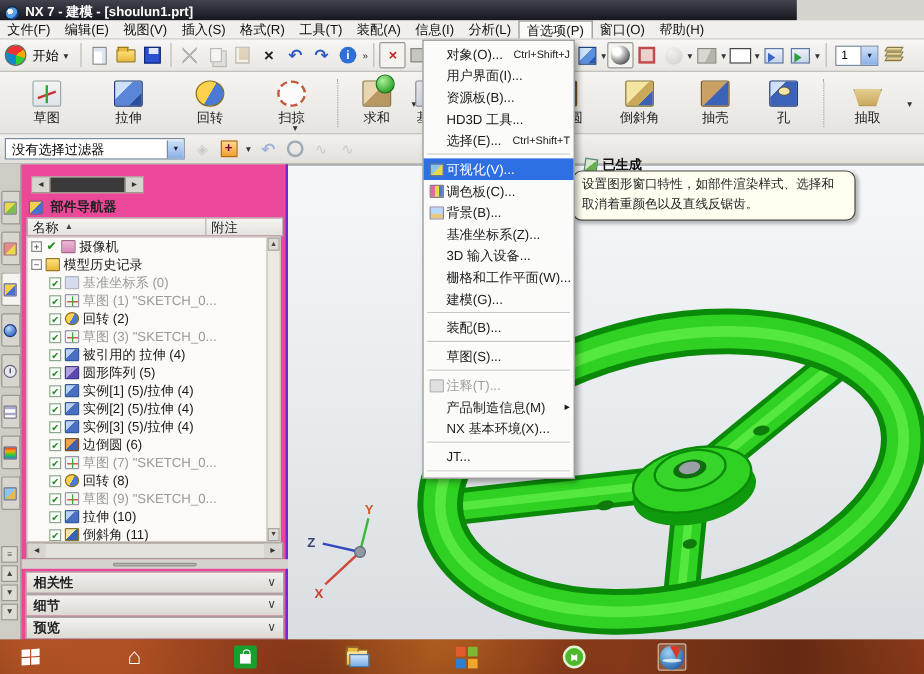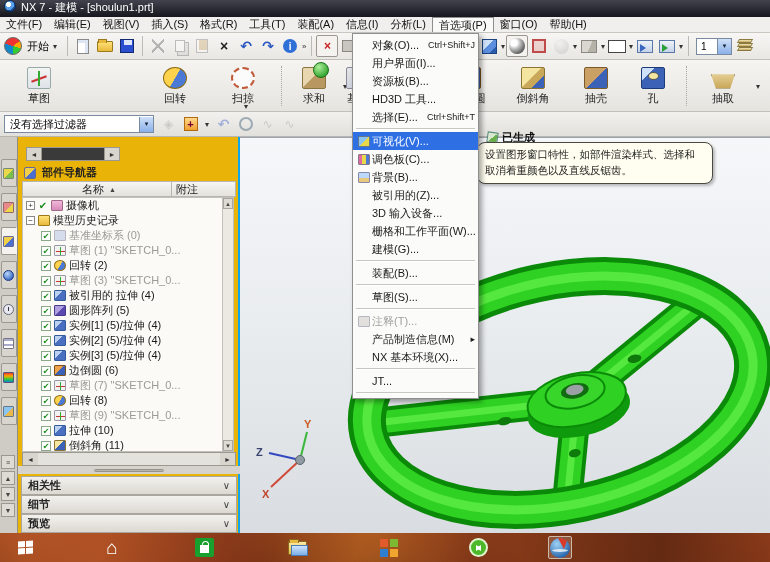--- a/index.html
+++ b/index.html
@@ -1,23 +1,23 @@
 <!DOCTYPE html>
 <html><head>
 <meta charset="utf-8">
 <style>
   * { margin:0; padding:0; box-sizing:border-box; }
   html,body { width:770px; height:562px; }
   .screen{ position:relative; width:770px; height:562px; overflow:hidden;
     font-family:"Liberation Sans","DejaVu Sans",sans-serif; background:#d6d3ce; }
 
   
-  .titlebar{ position:absolute; left:0; top:0; width:770px; height:17px;
-    background:linear-gradient(#43434f,#16161e); color:#fff; font-size:11px; font-weight:normal;
-    display:flex; align-items:flex-start; gap:5px; padding-left:4px; }
+  .titlebar{ position:absolute; left:0; top:0; width:664px; height:17px;
+    background:linear-gradient(#43434f,#16161e); color:#fff; font-size:11px; font-weight:bold;
+    display:flex; align-items:flex-end; gap:5px; padding-left:4px; }
   .app-ico{ width:12px; height:12px; border-radius:50%; flex:none;
     background:radial-gradient(circle at 35% 35%, #fff 0 25%, #5aa0e8 26% 60%, #1d4fa0 61%); border:1px solid #0a2a55;}
 
   
   .menubar{ position:absolute; left:0; top:17px; width:770px; height:16px; background:#f0efed;
     border-bottom:1px solid #c9c7c2; display:flex; align-items:stretch; font-size:11px; }
   .mb-item{ padding:1px 6px; display:flex; align-items:center; color:#111; }
   .mb-item.open{ background:#fafaf8; border:1px solid #8f8f8f; border-bottom:none; }
 
   
@@ -112,30 +112,30 @@
   .ri-hist{ border-radius:50%; background:#e8e8f0; border:1px solid #667; position:relative;}
   .ri-hist::before{ content:""; position:absolute; left:4px; top:2px; width:1px; height:4px; background:#334;}
   .ri-note{ background:#fff; border:1px solid #778; box-shadow:inset 0 2px 0 #aac, inset 0 5px 0 #fff, inset 0 7px 0 #aac;}
   .ri-pal{ background:linear-gradient(180deg,#e33,#fa0,#3c3,#18c); border:1px solid #557;}
   .ri-role{ background:linear-gradient(135deg,#8ac4f0 50%,#e8b84a 51%); border:1px solid #678;}
   .res-mini{ position:absolute; left:1px; top:318px; display:flex; flex-direction:column; gap:2px; }
   .mini-b{ width:14px; height:14px; background:#dedbd4; border:1px solid #9a988f; font-size:7px; color:#444;
     display:flex; align-items:center; justify-content:center; }
 
   
-  .navigator{ position:absolute; left:18px; top:137px; width:222px; height:406px; background:#eab308; border-right:2px solid #0ea5e9; }
+  .navigator{ position:absolute; left:18px; top:137px; width:222px; height:406px; background:#ec4899; border-right:2px solid #6d28d9; }
   .nav-topscroll{ position:absolute; left:8px; top:10px; width:94px; height:14px; background:#e4e2dc; border:1px solid #9a988f; display:flex; }
   .ts-btn{ width:15px; height:12px; background:#d8d5ce; border-right:1px solid #9a988f; font-size:7px; display:flex; align-items:center; justify-content:center; color:#333;}
   .ts-btn.r{ border-left:1px solid #9a988f; border-right:none; }
   .ts-thumb{ flex:1; background:#3a3a3a; margin:0; }
   .nav-header{ position:absolute; left:6px; top:28px; display:flex; align-items:center; gap:6px; font-size:11px; font-weight:bold; color:#222;}
   .nh-ico{ width:12px; height:12px; background:linear-gradient(135deg,#f0d048 50%,#4a6fd0 51%); border:1px solid #669; border-radius:2px;}
   .colhead{ position:absolute; left:4px; top:44px; width:214px; height:16px; background:linear-gradient(#f6f5f2,#e4e2dc);
     border:1px solid #b8b6b0; display:flex; font-size:11px; color:#222; }
-  .ch-name{ flex:1; padding-left:4px; display:flex; align-items:center; gap:5px;justify-content:center;}
+  .ch-name{ flex:1; padding-left:4px; display:flex; align-items:center; gap:5px;}
   .ch-sort{ font-size:7px; color:#444; }
   .ch-note{ width:64px; border-left:1px solid #b8b6b0; padding-left:4px; display:flex; align-items:center;}
   .tree{ position:absolute; left:4px; top:60px; width:202px; height:255px; background:#fbfaf7; border:1px solid #c2c0ba; border-right:none; overflow:hidden;}
   .vscroll{ position:absolute; right:4px; top:60px; width:12px; height:255px; background:#ece9e3; border:1px solid #c2c0ba; }
   .vs-a{ position:absolute; left:0; width:10px; height:11px; font-size:6px; color:#444; display:flex; align-items:center; justify-content:center; background:#dedbd4; border:1px solid #a8a69f;}
   .trow{ height:15px; display:flex; align-items:center; gap:3px; font-size:11px; color:#1a1a1a; padding-left:3px; white-space:nowrap;}
   .trow.dim{ color:#9a9a96; }
   .exp{ width:9px; height:9px; border:1px solid #888; background:#fff; font-size:8px; line-height:7px; text-align:center; color:#333; flex:none;}
   .ind{ width:12px; flex:none; }
   .chk{ width:10px; height:10px; border:1px solid #8aa88a; background:#fff; color:#1a8a1a; font-size:8px; line-height:9px; text-align:center; flex:none;}
@@ -336,20 +336,24 @@
           </span>
         </span>
     </span>
   </div>
 
   <div class="tb2">
     <span class="fbtn" style="left:8px;width:62px;">
       <span class="fico i-sketch"></span>
       <span>草图</span>
       </span>
+    <span class="fbtn" style="left:76px;width:62px;">
+      <span class="fico i-extrude"></span>
+      <span>拉伸</span>
+      </span>
     <span class="fbtn" style="left:212px;width:62px;">
       <span class="fico i-sweep"></span>
       <span>扫掠</span>
       </span>
     <span class="fbtn" style="left:144px;width:62px;">
       <span class="fico i-revolve"></span>
       <span>回转</span>
       </span>
     <span class="fsep" style="left:281px;"></span>
     <span class="fdd" style="left:244px;top:42px;">▾</span>
@@ -679,21 +683,21 @@
       <span class="mp-label">调色板(C)...</span>
       </div>
     <div class="mp-item">
       <span class="mp-ico">
           <span class="mi mi-bg"></span>
         </span>
       <span class="mp-label">背景(B)...</span>
       </div>
     <div class="mp-item">
       <span class="mp-ico"></span>
-        <span class="mp-label">被引用的(Z)...</span>
+        <span class="mp-label">基准坐标系(Z)...</span>
       </div>
     <div class="mp-item">
       <span class="mp-ico"></span>
         <span class="mp-label">3D 输入设备...</span>
       </div>
     <div class="mp-item">
       <span class="mp-ico"></span>
         <span class="mp-label">栅格和工作平面(W)...</span>
       </div>
     <div class="mp-item">

